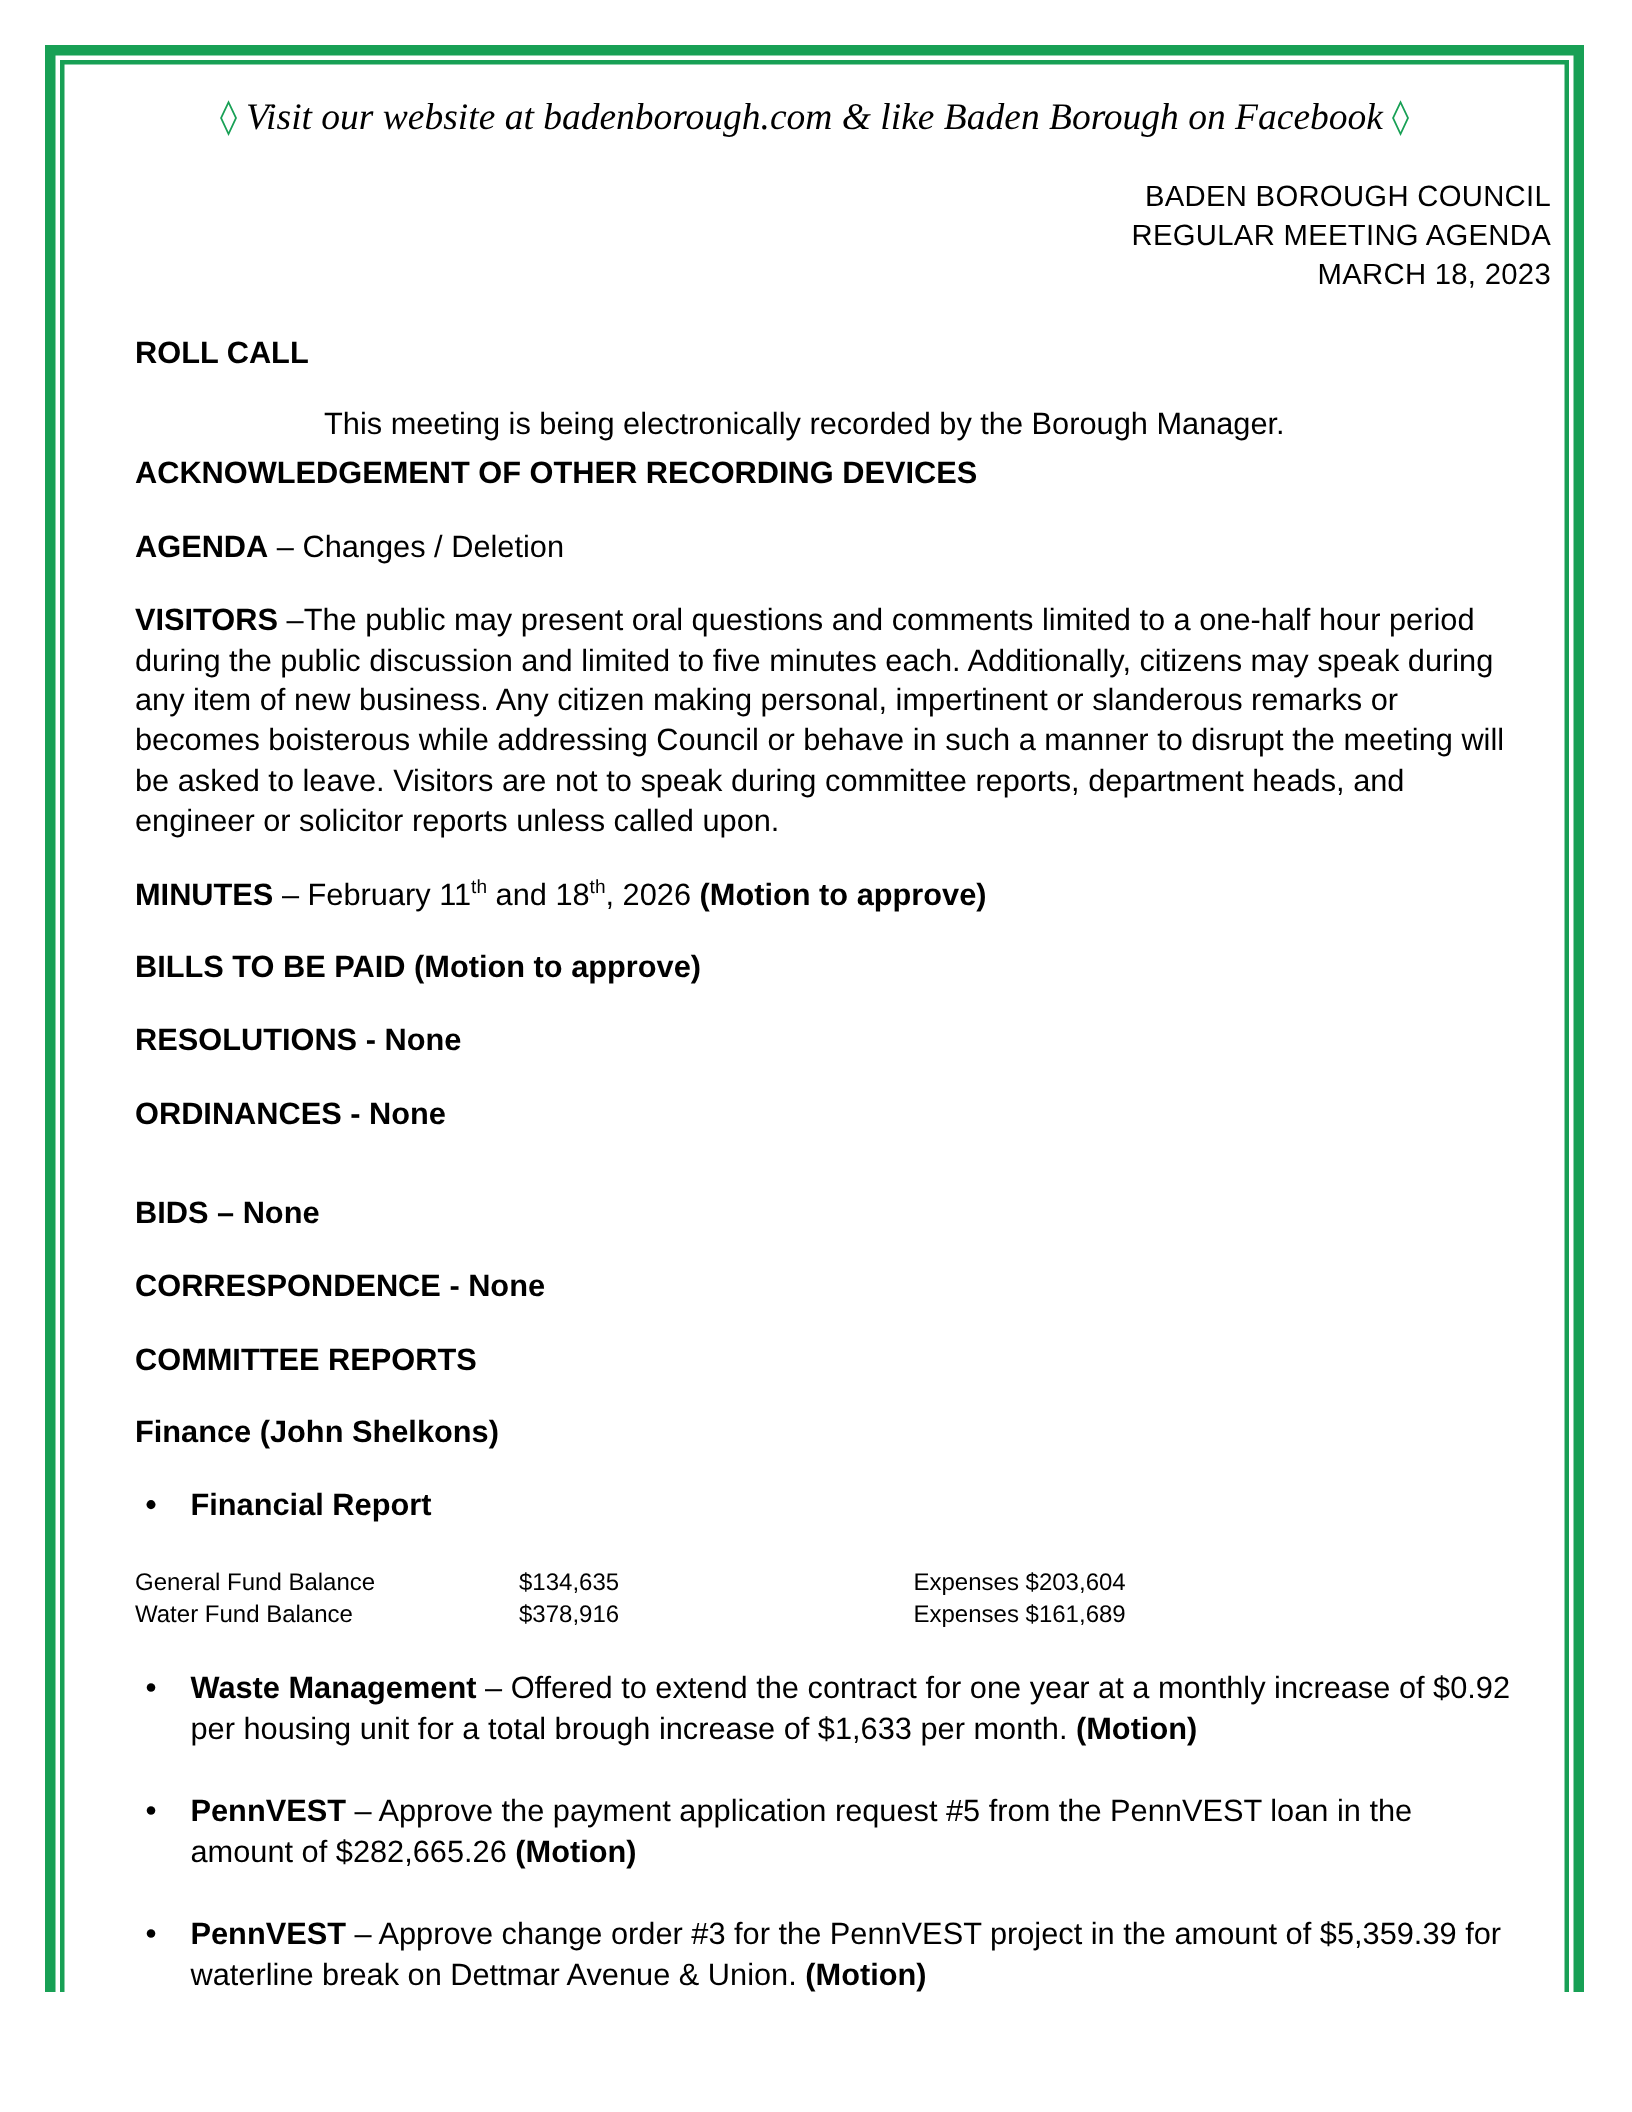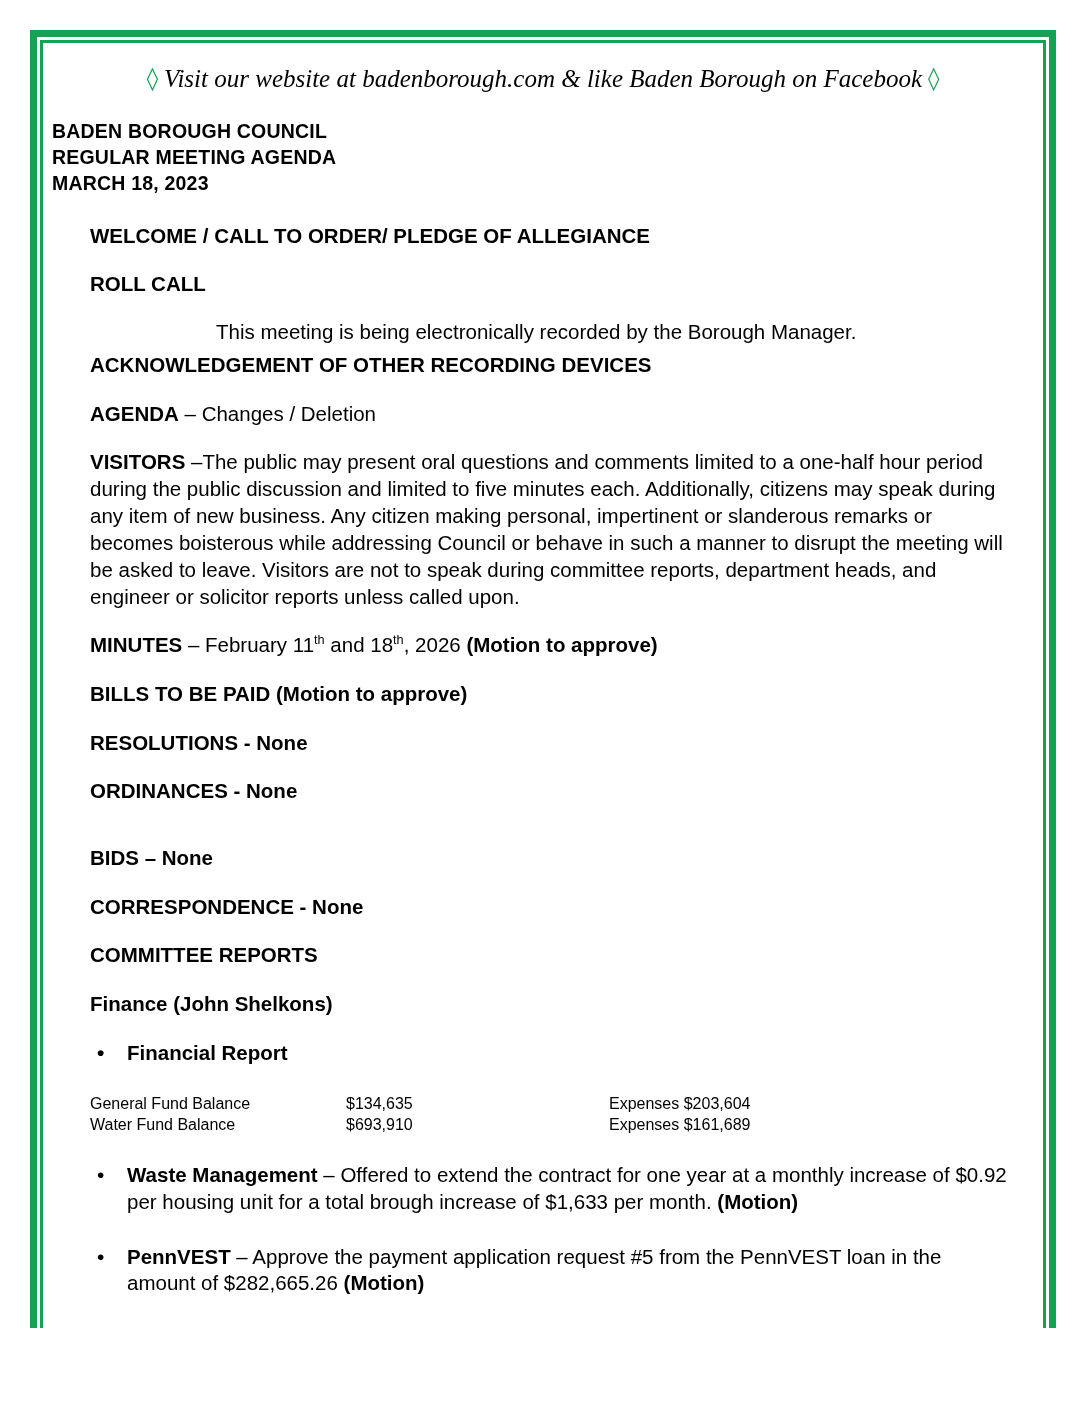--- a/index.html
+++ b/index.html
@@ -63,22 +63,22 @@
     font-style: normal;
     font-size: 23px;
     font-family: "DejaVu Sans", sans-serif;
     padding: 0 6px;
     position: relative;
     top: -1px;
   }
 
   
   .title-block {
-    text-align: left;
-    font-weight: bold;
+    text-align: right;
+    font-weight: normal;
     font-size: 19.5px;
     line-height: 1.33;
     letter-spacing: 0.2px;
     margin-top: 25px;
   }
 
   
   .body-wrap {
     margin-top: 26px;
     padding-left: 38px;
@@ -161,21 +161,20 @@
     </div>
 
     <div class="title-block">
       <div>BADEN BOROUGH COUNCIL</div>
       <div>REGULAR MEETING AGENDA</div>
       <div>MARCH 18, 2023</div>
     </div>
 
     <div class="body-wrap">
 
-      <p class="line bold">WELCOME / CALL TO ORDER/ PLEDGE OF ALLEGIANCE</p>
 
       <p class="line bold">ROLL CALL</p>
 
       <p class="italic-note">This meeting is being electronically recorded by the Borough Manager.</p>
 
       <p class="line bold">ACKNOWLEDGEMENT OF OTHER RECORDING DEVICES</p>
 
       <p class="line"><b>AGENDA</b><span> – Changes / Deletion</span></p>
 
       <p class="para"><b>VISITORS</b><span> –The public may present oral questions and comments limited to a one-half hour period during the public discussion and limited to five minutes each.  Additionally, citizens may speak during any item of new business.  Any citizen making personal, impertinent or slanderous remarks or becomes boisterous while addressing Council or behave in such a manner to disrupt the meeting will be asked to leave.  Visitors are not to speak during committee reports, department heads, and engineer or solicitor reports unless called upon.</span></p>
@@ -202,27 +201,28 @@
 
       <table class="fin-table">
         <tbody>
           <tr>
             <td class="fin-col-label">General Fund Balance</td>
             <td class="fin-col-amount">$134,635</td>
             <td>Expenses $203,604</td>
           </tr>
           <tr>
             <td class="fin-col-label">Water Fund Balance</td>
-            <td class="fin-col-amount">$693,910</td>
+            <td class="fin-col-amount">$378,916</td>
             <td>Expenses $161,689</td>
           </tr>
         </tbody>
       </table>
 
       <ul class="bullets" style="margin-top:26px;">
         <li class="bullet-item"><b>Waste Management</b><span> – Offered to extend the contract for one year at a monthly increase of $0.92 per housing unit for a total brough increase of  $1,633 per month.  </span><b>(Motion)</b></li>
         <li class="bullet-item"><b>PennVEST</b><span> – Approve the payment application request #5 from the PennVEST loan in the amount of $282,665.26  </span><b>(Motion)</b></li>
+        <li class="bullet-item"><b>PennVEST</b><span> – Approve change order #3 for the  PennVEST project in the amount of $5,359.39 for waterline break on Dettmar Avenue &amp; Union. </span><b>(Motion)</b></li>
 
       </ul>
 
     </div>
   </div>
 </div>
 
 </body></html>

